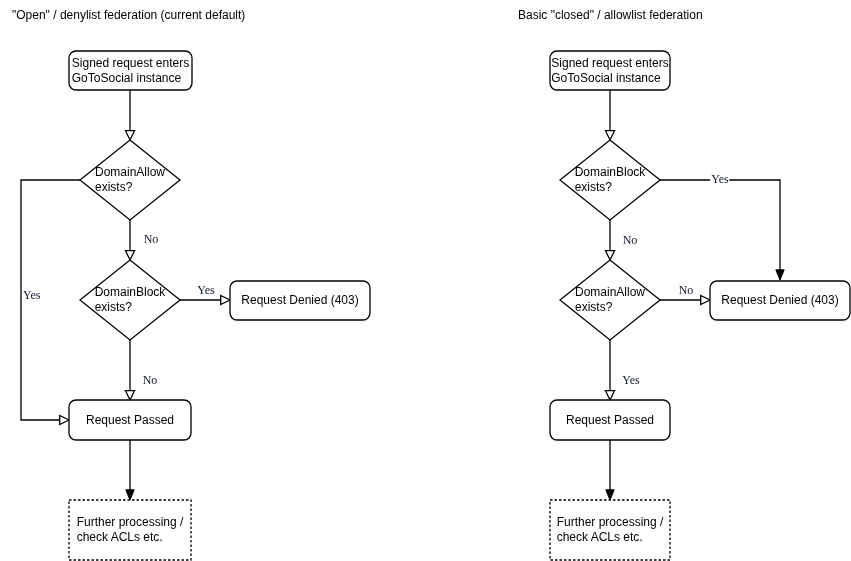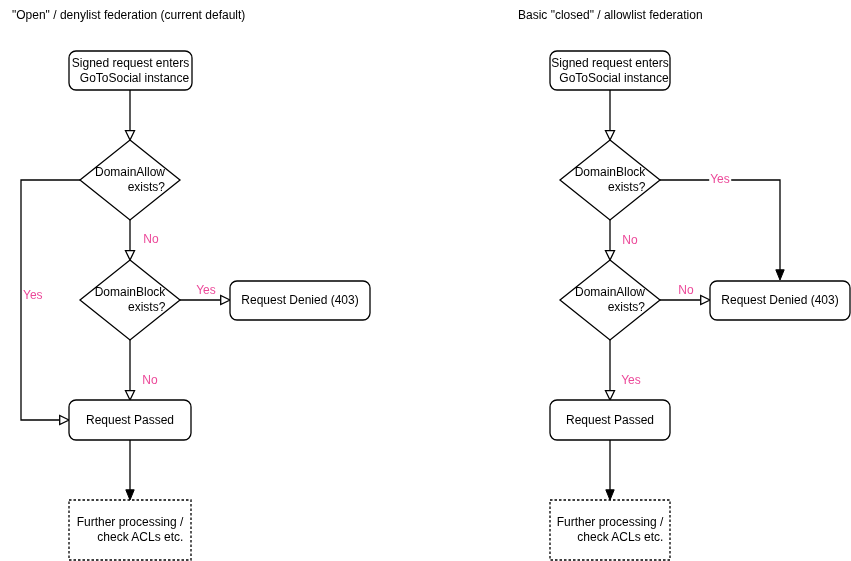--- a/index.html
+++ b/index.html
@@ -26,35 +26,36 @@
     font-size: 12px;
     line-height: 14px;
     white-space: nowrap;
     color: #000000;
   }
   .node-label {
     position: absolute;
     display: flex;
     align-items: center;
     justify-content: center;
-    text-align: right;
+    text-align: left;
     white-space: pre-line;
     font-size: 12px;
     line-height: 15px;
     color: #000000;
   }
   .edge-label {
     position: absolute;
     transform: translate(-50%, -50%);
     background: #ffffff;
     font-size: 12px;
     line-height: 13px;
     padding: 0 1px;
     white-space: nowrap;
-    color: #ec4899;
+    color: #0f172a;
+    font-family: Liberation Serif, serif;
   }
   .edge-label.anchor-left {
     transform: translate(0, -50%);
   }
 </style>
 </head>
 <body>
 
 <div class="canvas">
 

